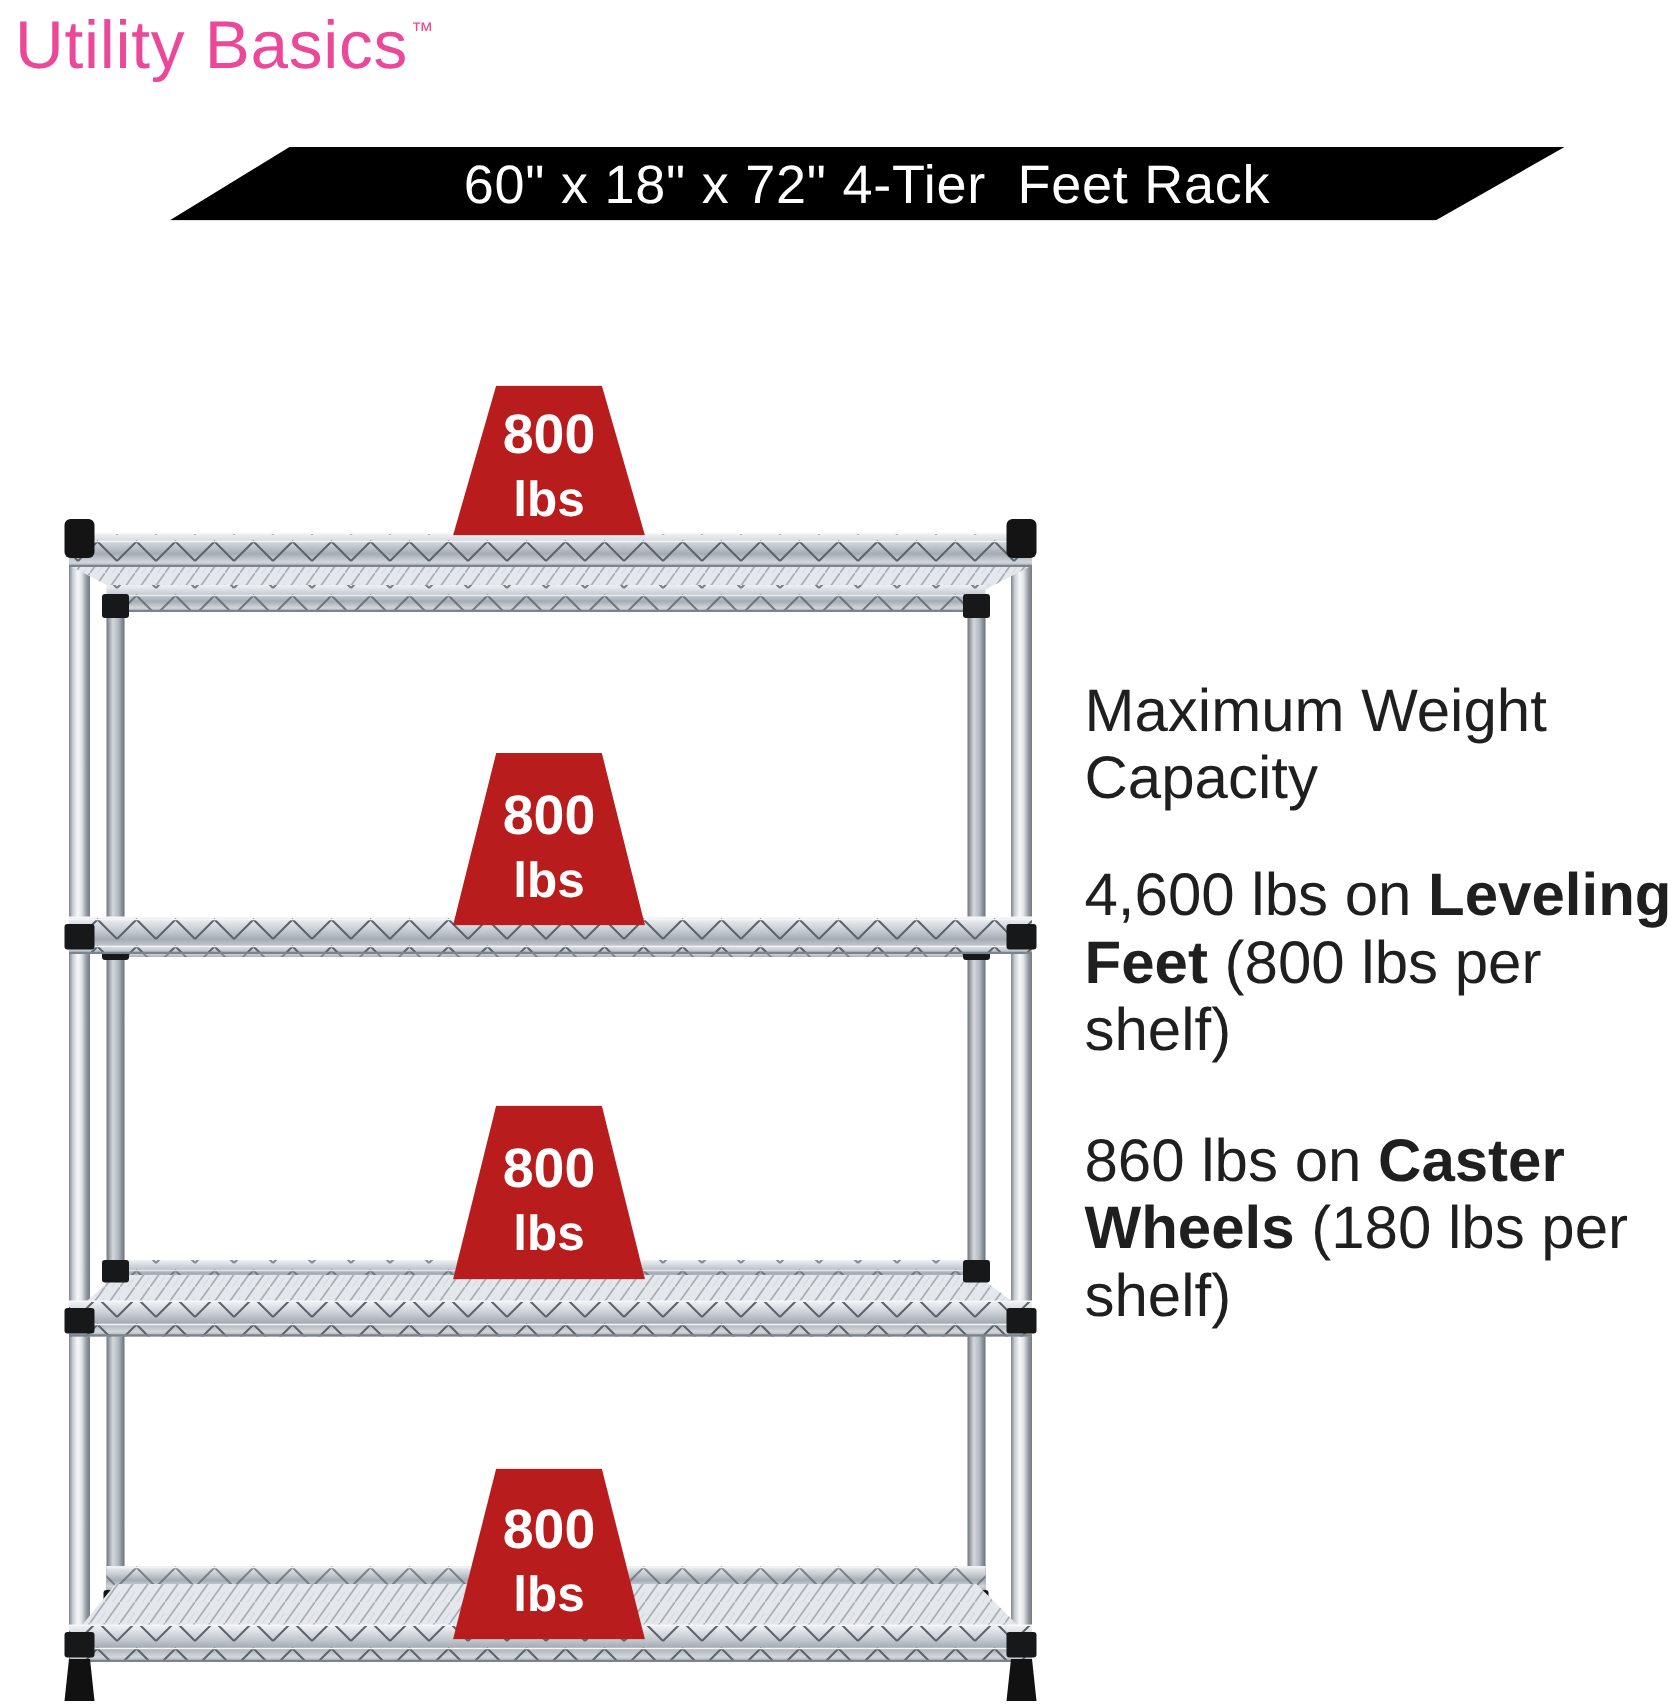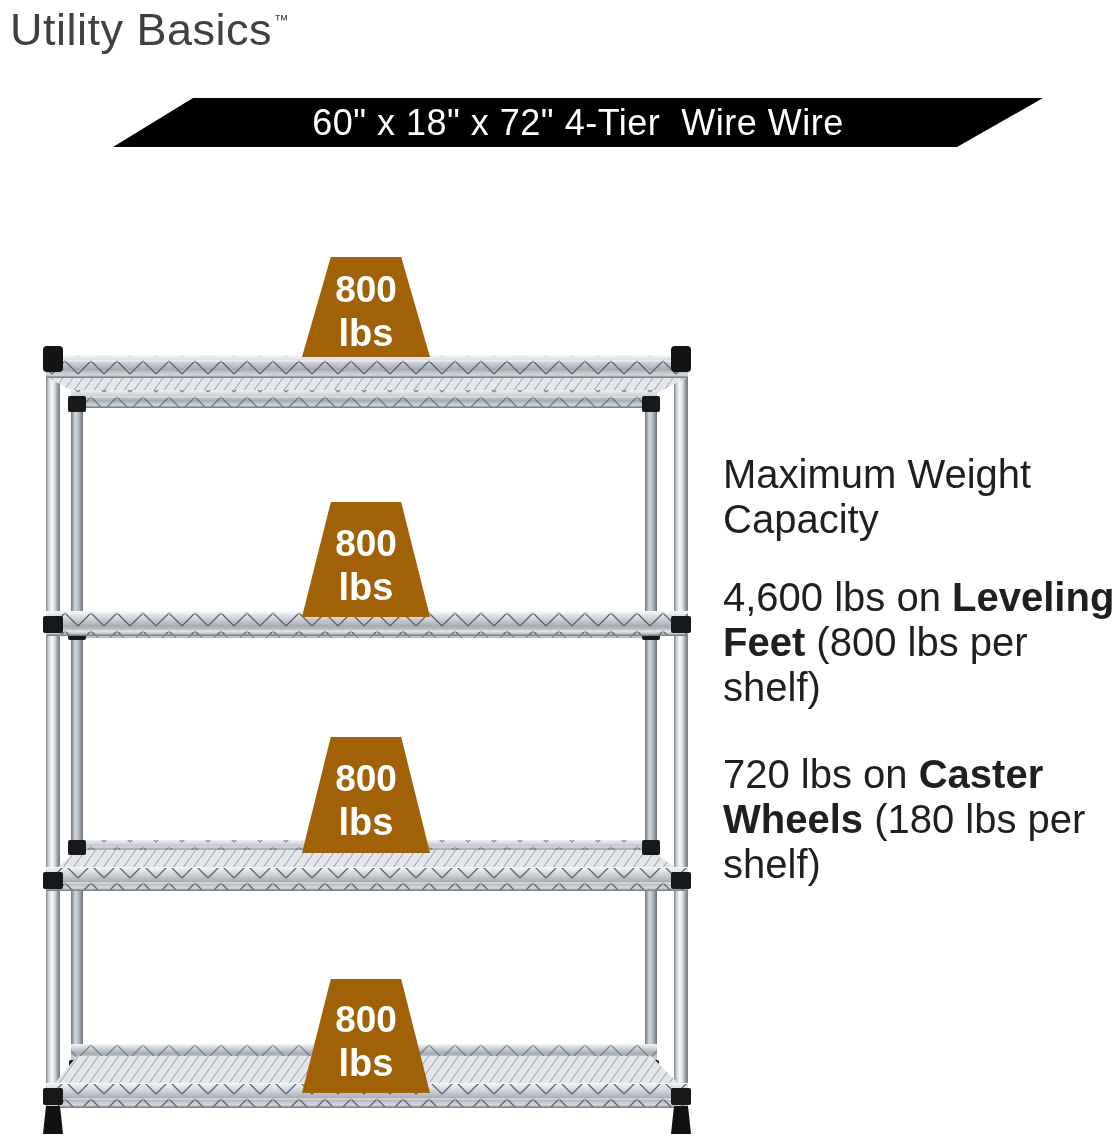--- a/index.html
+++ b/index.html
@@ -8,21 +8,21 @@
     width: 1120px; height: 1138px;
     position: relative;
     overflow: hidden;
     font-family: "Liberation Sans", sans-serif;
     color: #1f1f1f;
   }
   
   .brand {
     position: absolute; left: 10px; top: 4px;
     font-size: 45px; font-weight: 400; letter-spacing: 0.5px;
-    color: #404040;
+    color: #ec4899;
   }
   .brand sup {
     font-size: 15px; font-weight: 400;
     position: relative; top: -4px; left: 2px;
   }
   
   .banner {
     position: absolute; left: 113px; top: 98px;
     width: 930px; height: 49px;
     background: #000000;
@@ -30,47 +30,47 @@
     display: flex; align-items: center; justify-content: center;
     color: #ffffff; font-size: 36px; letter-spacing: 0.5px;
     white-space: pre;
   }
   .banner .bold { font-weight: 700; }
   
   .rack-svg { position: absolute; left: 0; top: 340px; }
   
   .weight-tag {
     position: absolute; width: 128px;
-    background: #a16207;
+    background: #b91c1c;
     clip-path: polygon(22.5% 0%, 77.5% 0%, 100% 100%, 0% 100%);
     display: flex; flex-direction: column; align-items: center;
     color: #ffffff; font-weight: 700; text-align: center;
   }
   .weight-tag .val { font-size: 37px; line-height: 40px; }
-  .weight-tag .unit { font-size: 38px; line-height: 36px; margin-top: 5px; }
+  .weight-tag .unit { font-size: 33px; line-height: 36px; margin-top: 5px; }
   .t1 { left: 302px; top: 257px; height: 100px; padding-top: 13px; }
   .t2 { left: 302px; top: 502px; height: 115px; padding-top: 22px; }
   .t3 { left: 302px; top: 737px; height: 116px; padding-top: 22px; }
   .t4 { left: 302px; top: 979px; height: 114px; padding-top: 21px; }
   
   .info {
     position: absolute; left: 723px; top: 452px; width: 410px;
     font-size: 40px; line-height: 45px; color: #1f1f1f;
   }
   .info .heading { font-weight: 400; }
   .info .para { margin-top: 33px; }
   .info .para + .para { margin-top: 42px; }
   .info b { font-weight: 700; }
 </style>
 </head>
 <body>
 
 <div class="brand"><span>Utility Basics</span><sup>™</sup></div>
 
-<div class="banner"><span>60" x 18" x 72" 4-Tier </span><span> Wire Wire</span></div>
+<div class="banner"><span>60" x 18" x 72" 4-Tier </span><span> Feet Rack</span></div>
 
 <svg class="rack-svg" width="710" height="798" viewBox="0 0 710 798">
   <defs>
     <linearGradient id="postGrad" x1="0" y1="0" x2="1" y2="0">
       <stop offset="0" stop-color="#7e848c"></stop>
       <stop offset="0.18" stop-color="#c9ced4"></stop>
       <stop offset="0.42" stop-color="#f7f9fa"></stop>
       <stop offset="0.6" stop-color="#dfe3e7"></stop>
       <stop offset="0.85" stop-color="#8f959d"></stop>
       <stop offset="1" stop-color="#757b83"></stop>
@@ -192,14 +192,14 @@
   <div class="unit">lbs</div>
 </div>
 <div class="weight-tag t4">
   <div class="val">800</div>
   <div class="unit">lbs</div>
 </div>
 
 <div class="info">
   <div class="heading">Maximum Weight Capacity</div>
   <div class="para"><span>4,600 lbs on </span><b>Leveling Feet</b><span> (800 lbs per shelf)</span></div>
-  <div class="para"><span>720 lbs on </span><b>Caster Wheels</b><span> (180 lbs per shelf)</span></div>
+  <div class="para"><span>860 lbs on </span><b>Caster Wheels</b><span> (180 lbs per shelf)</span></div>
 </div>
 
 </body></html>

